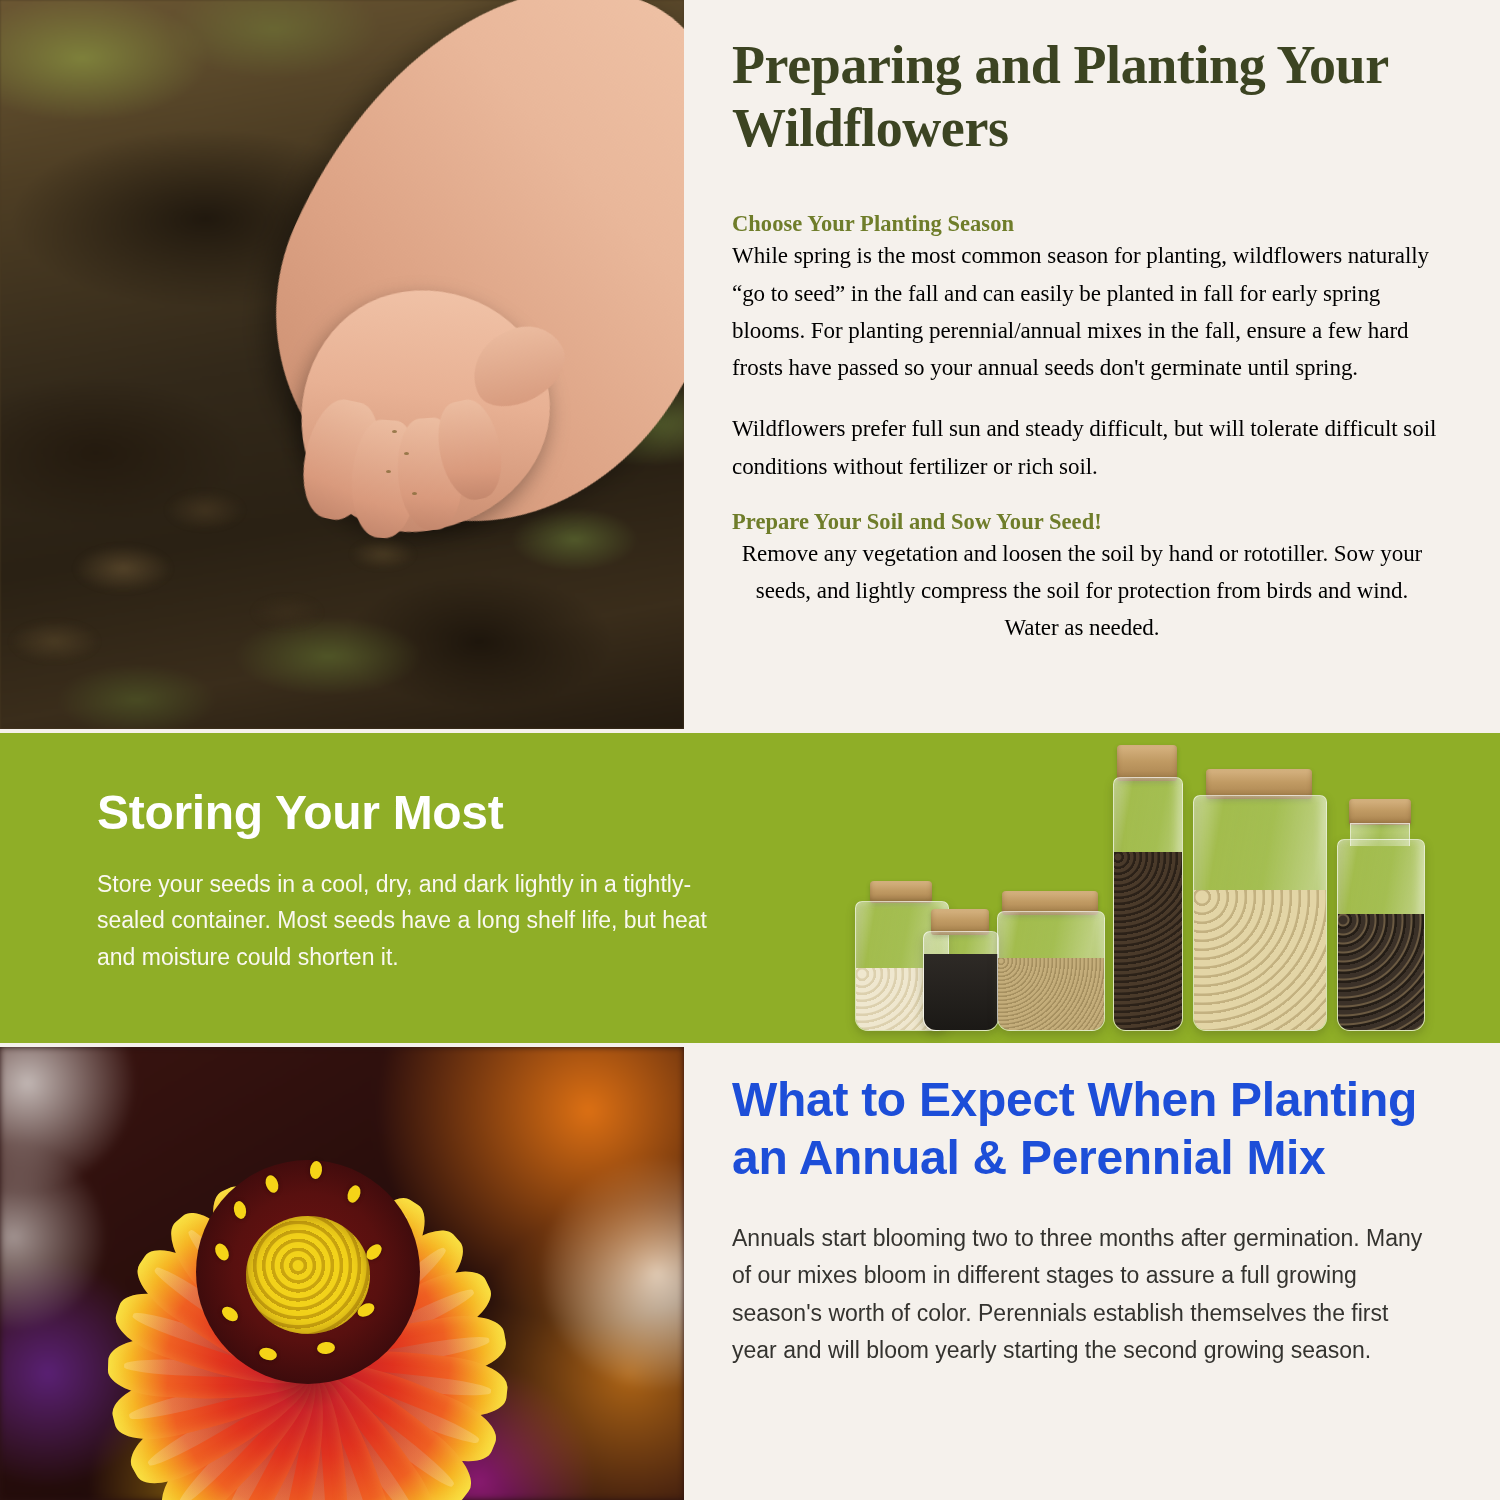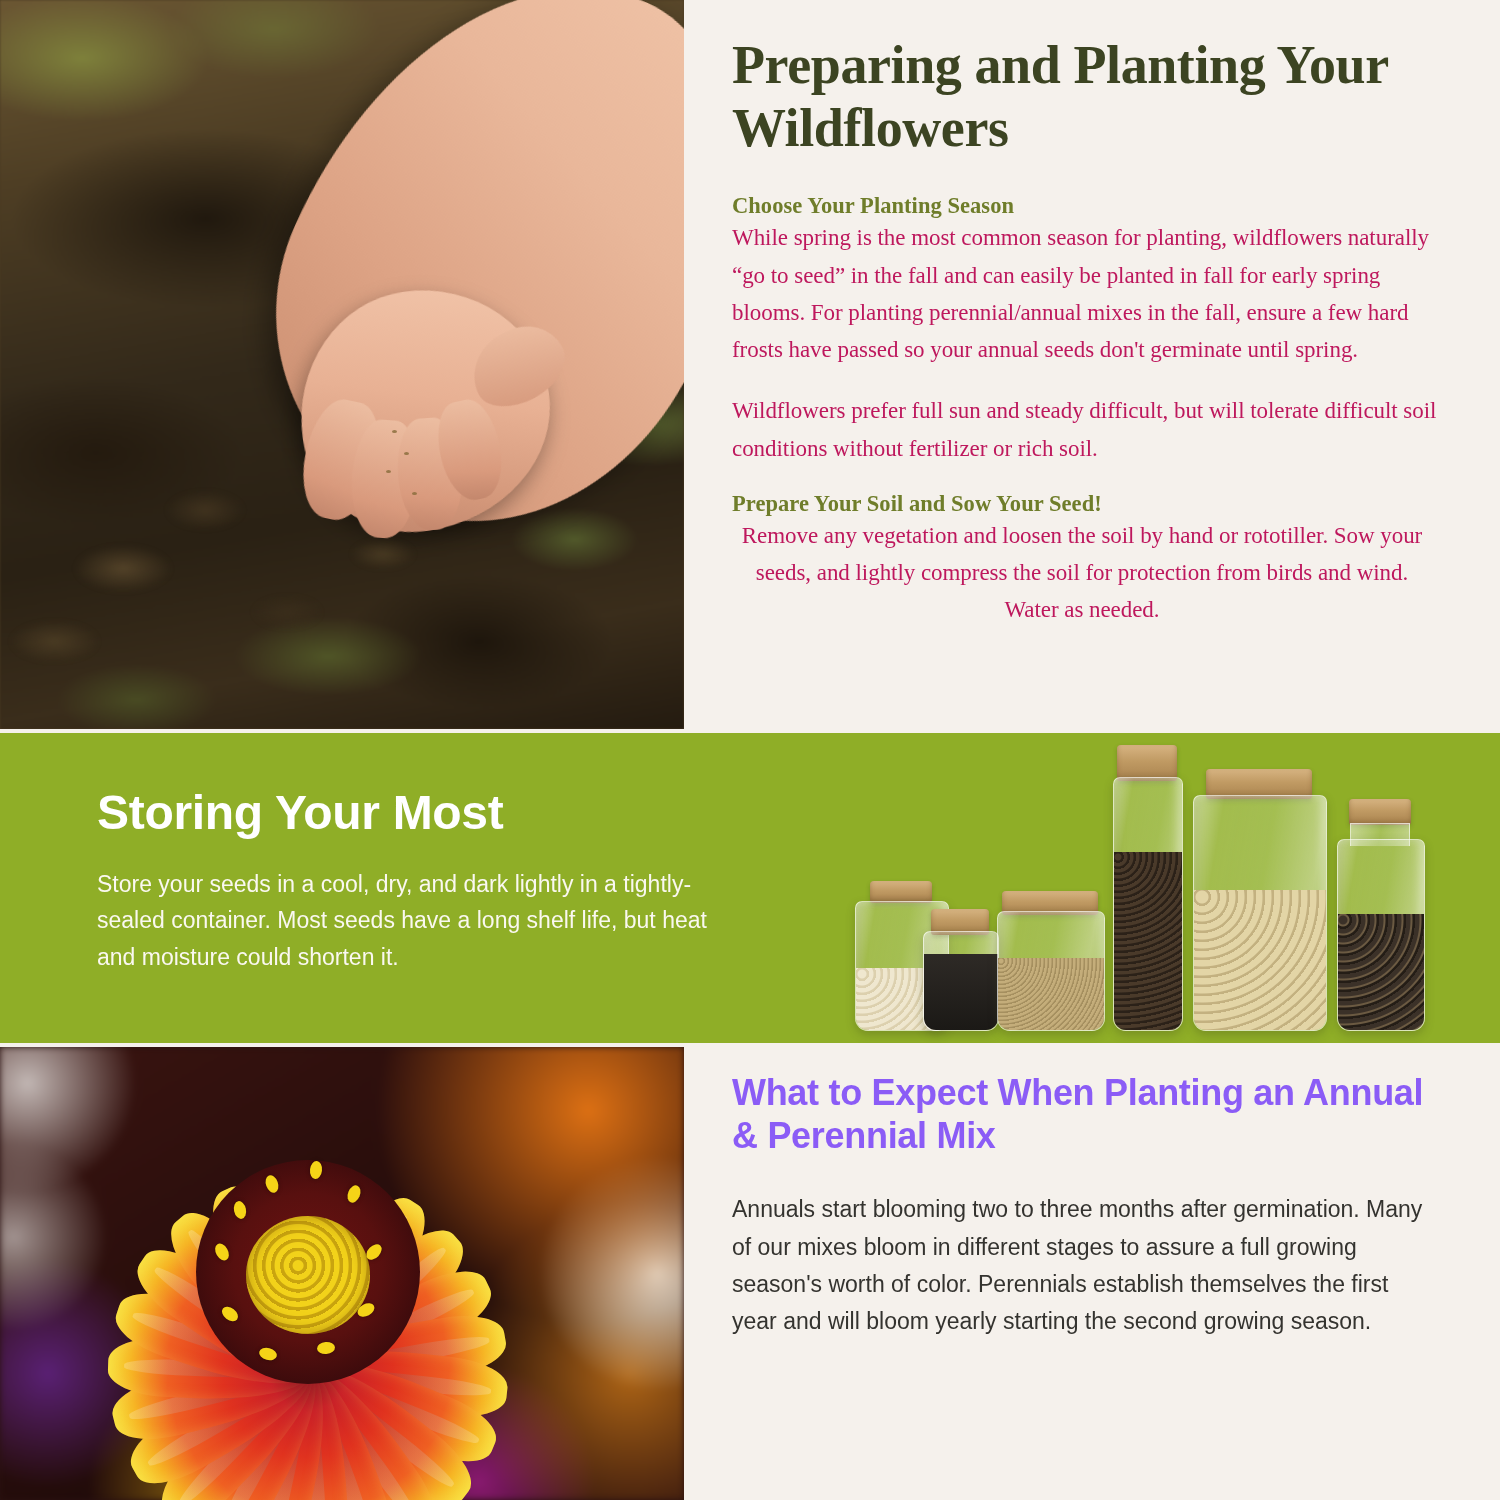--- a/index.html
+++ b/index.html
@@ -124,27 +124,27 @@
     padding-top: 34px;
   }
   .subhead {
     color: #6F7D2A;
     font-size: 22.5px;
     font-weight: bold;
     margin: 0;
     letter-spacing: 0.05px;
   }
   .body-p {
-    color: #be185d;
+    color: #000000;
     font-size: 23px;
     line-height: 1.62;
     margin: 0;
     letter-spacing: -0.05px;
   }
-  .blk-1 { margin-top: 34px; }
+  .blk-1 { margin-top: 52px; }
   .blk-2 { margin-top: 24px; }
   .blk-3 { margin-top: 24px; }
   .blk-3 .body-p { width: 700px; text-align: center; }
 
   
   .section-green {
     position: absolute;
     left: 0; top: 733px;
     width: 1500px; height: 310px;
     background: #8FAE27;
@@ -294,22 +294,22 @@
     border-radius: 50%;
     box-shadow: 0 0 4px rgba(0,0,0,0.35);
   }
 
   .bottom-text {
     position: absolute;
     left: 732px; top: 0;
     width: 712px;
   }
   .h3 {
-    color: #8b5cf6;
-    font-size: 36px;
+    color: #1d4ed8;
+    font-size: 48px;
     font-weight: bold;
     line-height: 1.2;
     margin: 0;
     padding-top: 28px;
     letter-spacing: -0.3px;
   }
   .bottom-body {
     color: #34332F;
     font-size: 23px;
     line-height: 1.62;

